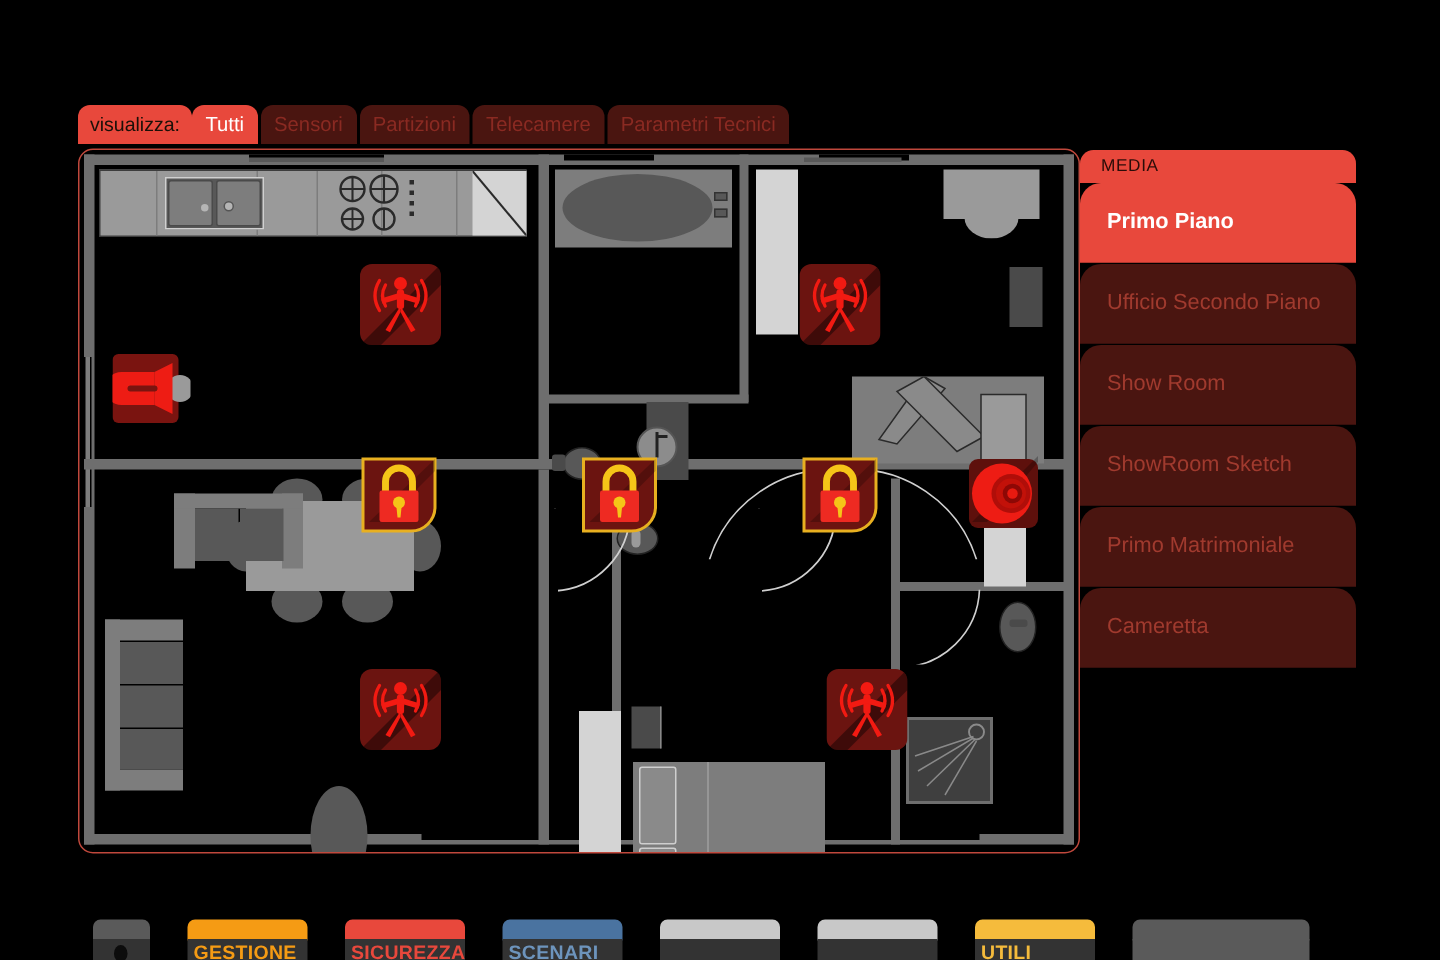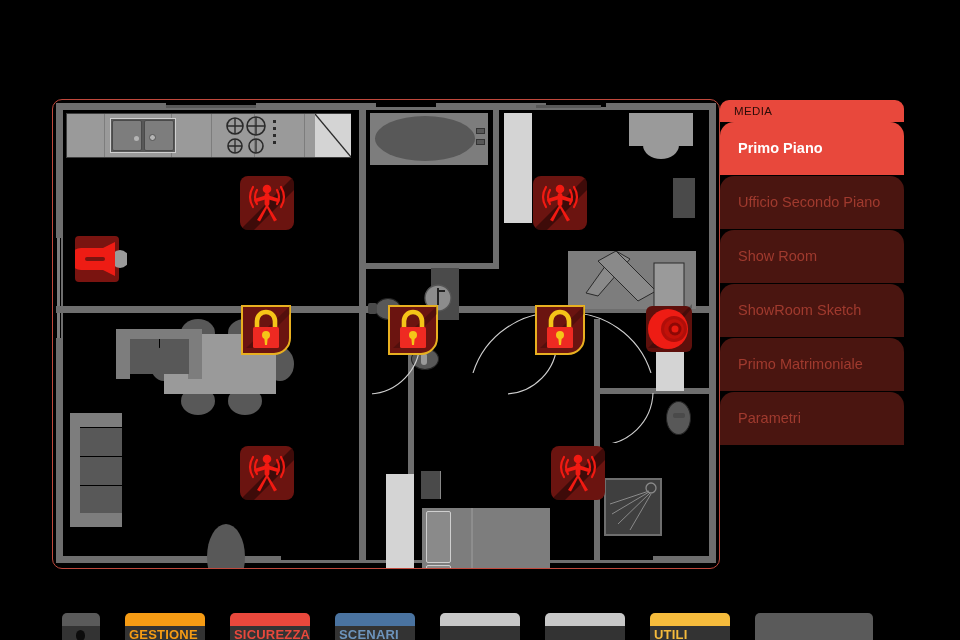--- a/index.html
+++ b/index.html
@@ -112,20 +112,28 @@
     position: absolute; left: 26px; top: 26px;
     width: 9px; height: 11px; border-radius: 50% 50% 45% 45%;
     background: #0c0c0c;
   }
 </style>
 </head>
 <body>
 
 <div id="app">
 
+  <div id="tabbar">
+    <div class="tab label-tab">visualizza:</div>
+    <div class="tab active">Tutti</div>
+    <div class="tab">Sensori</div>
+    <div class="tab">Partizioni</div>
+    <div class="tab">Telecamere</div>
+    <div class="tab">Parametri Tecnici</div>
+  </div>
 
   <div id="plan-frame">
     <div id="plan">
 
       <div class="wall" style="left:0;top:0;width:660px;height:7px;"></div>
       <div class="wall" style="left:0;top:453px;width:660px;height:7px;"></div>
       <div class="wall" style="left:0;top:0;width:7px;height:460px;"></div>
       <div class="wall" style="left:653px;top:0;width:7px;height:460px;"></div>
 
       <div class="blk" style="left:110px;top:0;width:90px;height:4px;"></div>
@@ -464,21 +472,21 @@
     </div>
   </div>
 
   <div id="zones">
     <div id="zones-header">MEDIA</div>
     <div class="zone selected">Primo Piano</div>
     <div class="zone">Ufficio Secondo Piano</div>
     <div class="zone">Show Room</div>
     <div class="zone">ShowRoom Sketch</div>
     <div class="zone">Primo Matrimoniale</div>
-    <div class="zone">Parametri</div>
+    <div class="zone">Cameretta</div>
   </div>
 
   <div id="bottombar">
 
     <div class="bslot" style="margin-left:56px;width:50px;">
       <div class="bcap" style="background:#5a5a5a;"></div>
       <div class="bbody"></div>
       <div class="bdot" style="left:20px;"></div>
     </div>
 

